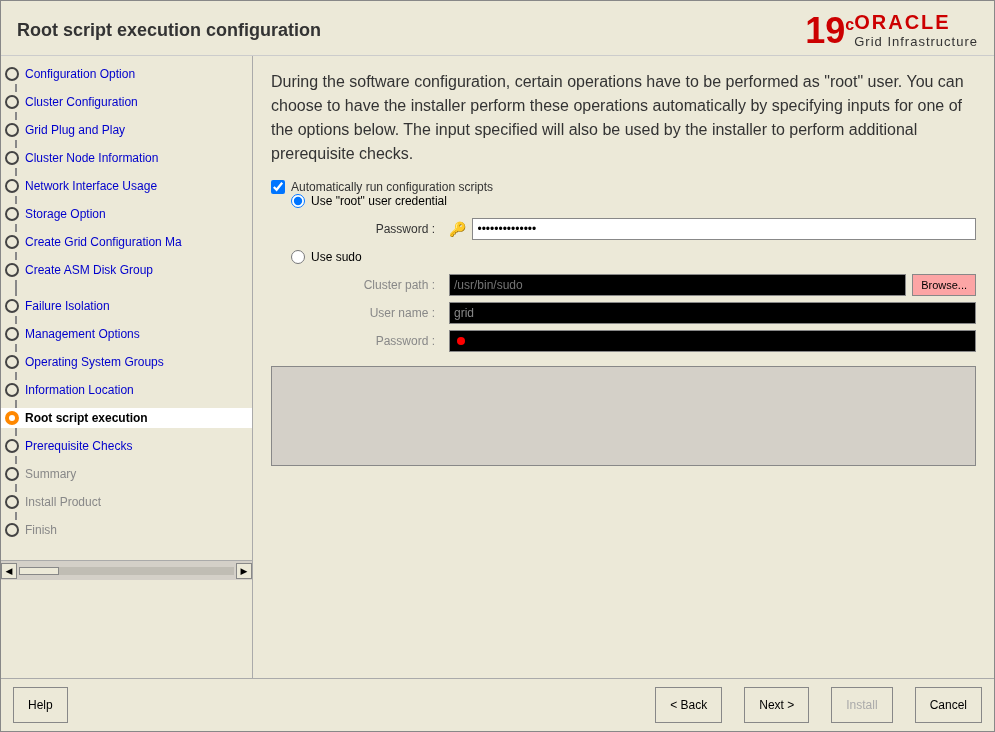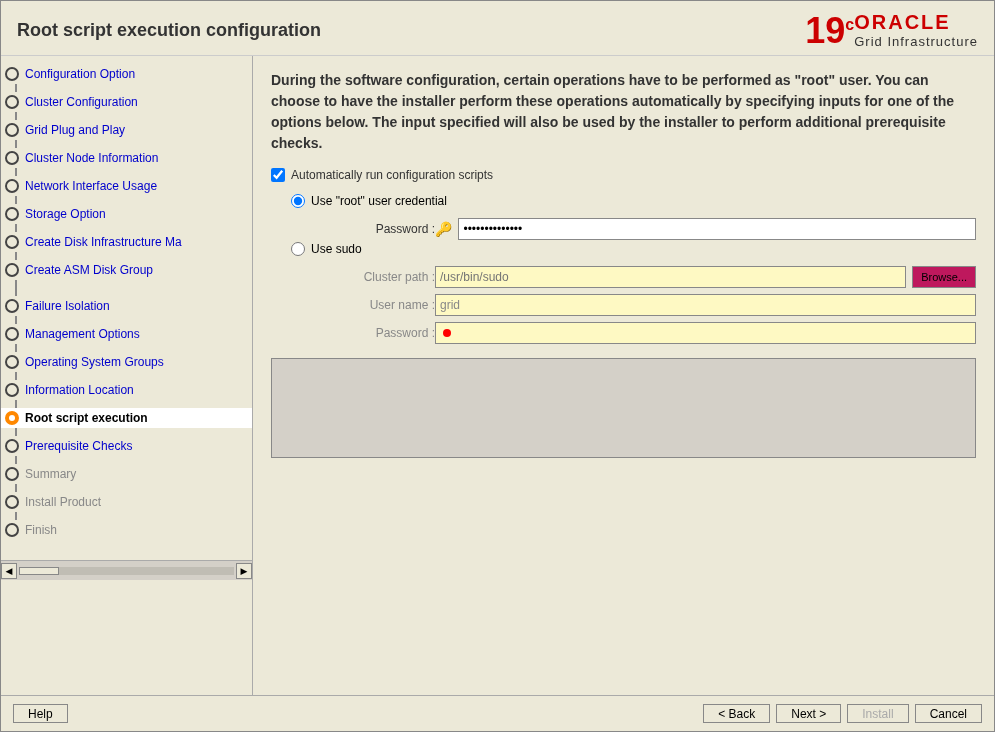--- a/index.html
+++ b/index.html
@@ -128,30 +128,28 @@
       background: #888;
       margin-left: 14px;
     }
     .content-area {
       flex: 1;
       padding: 14px 18px;
       background: #ece9d8;
       overflow-y: auto;
     }
     .description {
-      font-size: 14px;
+      font-size: 16px;
       color: #333;
       line-height: 1.5;
       margin-bottom: 14px;
-      font-weight: bold;
     }
     .checkbox-row {
       display: flex;
       align-items: center;
-      margin-bottom: 12px;
       gap: 6px;
     }
     .checkbox-row input[type="checkbox"] {
       width: 14px;
       height: 14px;
     }
     .checkbox-label {
       font-size: 12px;
       color: #333;
     }
@@ -165,23 +163,23 @@
       margin-bottom: 10px;
     }
     .radio-row input[type="radio"] {
       width: 14px;
       height: 14px;
     }
     .form-grid {
       display: grid;
       grid-template-columns: 120px 1fr;
       align-items: center;
-      gap: 6px 0;
+      gap: 6px 14px;
       margin-left: 24px;
-      margin-bottom: 2px;
+      margin-bottom: 10px;
     }
     .form-label {
       text-align: right;
       font-size: 12px;
       color: #888;
     }
     .form-label.active-label {
       color: #333;
     }
     .form-input-row {
@@ -191,31 +189,31 @@
     }
     .form-input {
       flex: 1;
       height: 22px;
       border: 1px solid #888;
       background: #fff;
       padding: 2px 4px;
       font-size: 12px;
     }
     .form-input.disabled {
-      background: #fef9c3;
+      background: #000000;
       color: #888;
     }
     .key-icon {
       color: #c8a000;
       font-size: 14px;
     }
     .browse-btn {
       height: 22px;
       padding: 0 8px;
-      background: #be185d;
+      background: #fca5a5;
       border: 1px solid #888;
       font-size: 11px;
       cursor: pointer;
     }
     .info-box {
       margin-top: 14px;
       border: 1px solid #888;
       background: #d4d0c8;
       height: 100px;
     }
@@ -256,24 +254,24 @@
       justify-content: space-between;
       padding: 8px 12px;
       border-top: 1px solid #aaa;
       background: #ece9d8;
     }
     .footer-left {
       display: flex;
     }
     .footer-right {
       display: flex;
-      gap: 6px;
+      gap: 22px;
     }
     .btn {
-      height: 19px;
+      height: 36px;
       padding: 0 14px;
       background: #ece9d8;
       border: 1px solid #888;
       font-size: 12px;
       cursor: pointer;
       text-align: center;
     }
     .btn.primary {
       background: #ece9d8;
     }
@@ -338,21 +336,21 @@
         <a href="#">Network Interface Usage</a>
       </div>
       <div class="sidebar-connector"></div>
       <div class="sidebar-item">
         <div class="dot completed"></div>
         <a href="#">Storage Option</a>
       </div>
       <div class="sidebar-connector"></div>
       <div class="sidebar-item">
         <div class="dot completed"></div>
-        <a href="#">Create Disk Infrastructure Ma</a>
+        <a href="#">Create Grid Configuration Ma</a>
       </div>
       <div class="sidebar-connector"></div>
       <div class="sidebar-item">
         <div class="dot completed"></div>
         <a href="#">Create ASM Disk Group</a>
       </div>
       <div class="sidebar-connector"></div>
       <div class="sidebar-connector"></div>
       <div class="sidebar-item">
         <div class="dot completed"></div>

